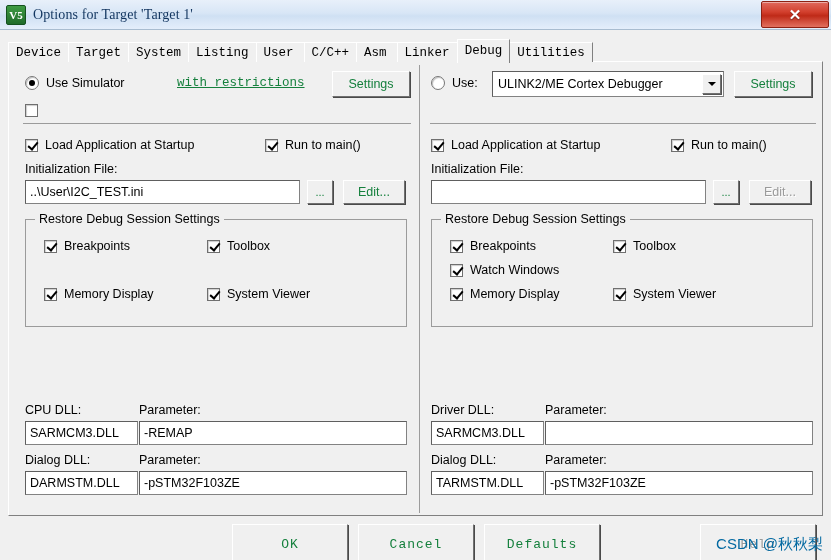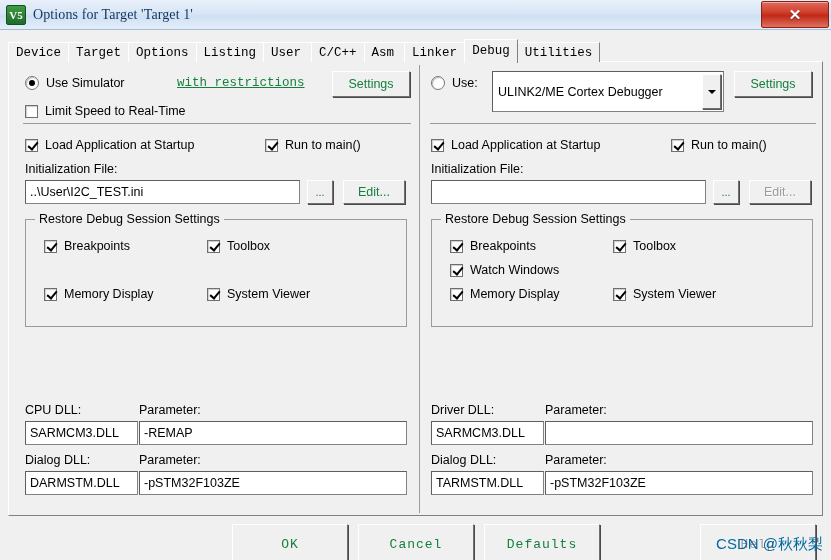--- a/index.html
+++ b/index.html
@@ -310,21 +310,21 @@
   </div>
   <div id="title-text">Options for Target 'Target 1'</div>
   <div id="close-btn">
     <span class="x">✕</span>
   </div>
 </div>
 
 <div id="tabstrip">
   <div class="tab">Device</div>
   <div class="tab">Target</div>
-  <div class="tab">Options</div>
+  <div class="tab">System</div>
   <div class="tab">Listing</div>
   <div class="tab wide">User</div>
   <div class="tab">C/C++</div>
   <div class="tab wide">Asm</div>
   <div class="tab">Linker</div>
   <div class="tab selected">Debug</div>
   <div class="tab">Utilities</div>
 </div>
 
 <div id="content-frame">
@@ -334,21 +334,20 @@
 
     <div class="row" style="left:10px; top:14px;">
       <span class="radio checked"></span>
       <span class="lbl">Use Simulator</span>
     </div>
     <div class="link" style="position:absolute; left:162px; top:14px;">with restrictions</div>
     <div class="btn" style="position:absolute; left:317px; top:9px; width:78px; height:26px;">Settings</div>
 
     <div class="row" style="left:10px; top:42px;">
       <span class="cb"></span>
-      <span class="lbl">Limit Speed to Real-Time</span>
     </div>
 
     <div class="hr" style="position:absolute; left:8px; top:61px; width:388px;"></div>
 
     <div class="row" style="left:10px; top:76px;">
       <span class="cb checked"></span>
       <span class="lbl">Load Application at Startup</span>
     </div>
     <div class="row" style="left:250px; top:76px;">
       <span class="cb checked"></span>
@@ -391,21 +390,21 @@
     <div class="field" style="position:absolute; left:10px; top:409px; width:113px; height:24px;">DARMSTM.DLL</div>
     <div class="field" style="position:absolute; left:124px; top:409px; width:268px; height:24px;">-pSTM32F103ZE</div>
   </div>
 
   <div class="panel" id="right-panel">
 
     <div class="row" style="left:9px; top:14px;">
       <span class="radio"></span>
       <span class="lbl">Use:</span>
     </div>
-    <div class="combo" style="position:absolute; left:70px; top:9px; width:232px; height:41px;">
+    <div class="combo" style="position:absolute; left:70px; top:9px; width:232px; height:26px;">
       <span class="val">ULINK2/ME Cortex Debugger</span>
       <span class="arrow-box"></span>
     </div>
     <div class="btn" style="position:absolute; left:312px; top:9px; width:78px; height:26px;">Settings</div>
 
     <div class="hr" style="position:absolute; left:8px; top:61px; width:386px;"></div>
 
     <div class="row" style="left:9px; top:76px;">
       <span class="cb checked"></span>
       <span class="lbl">Load Application at Startup</span>

